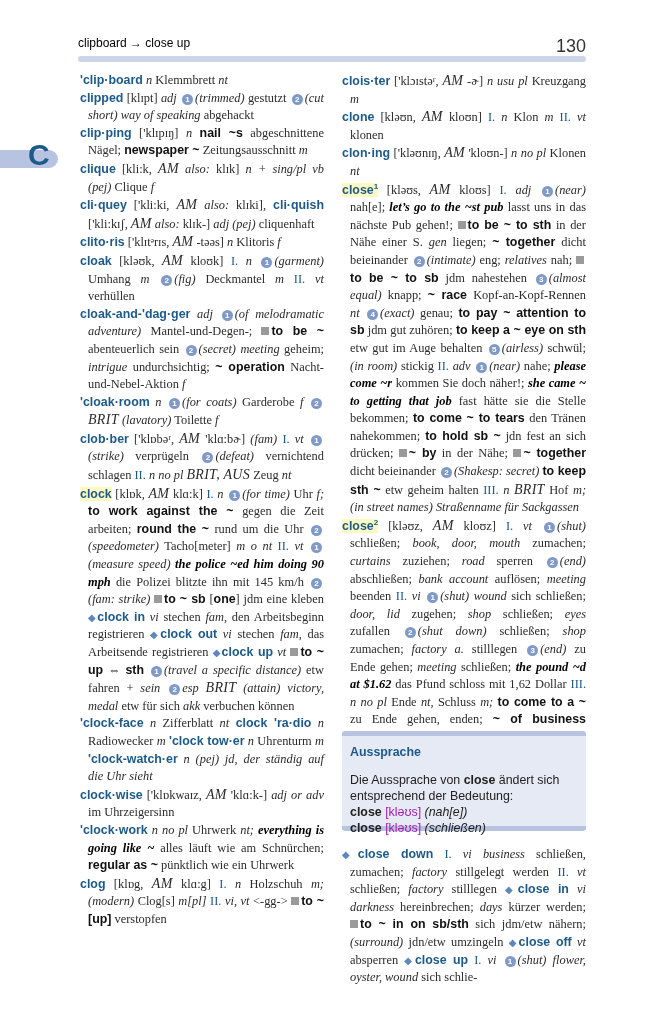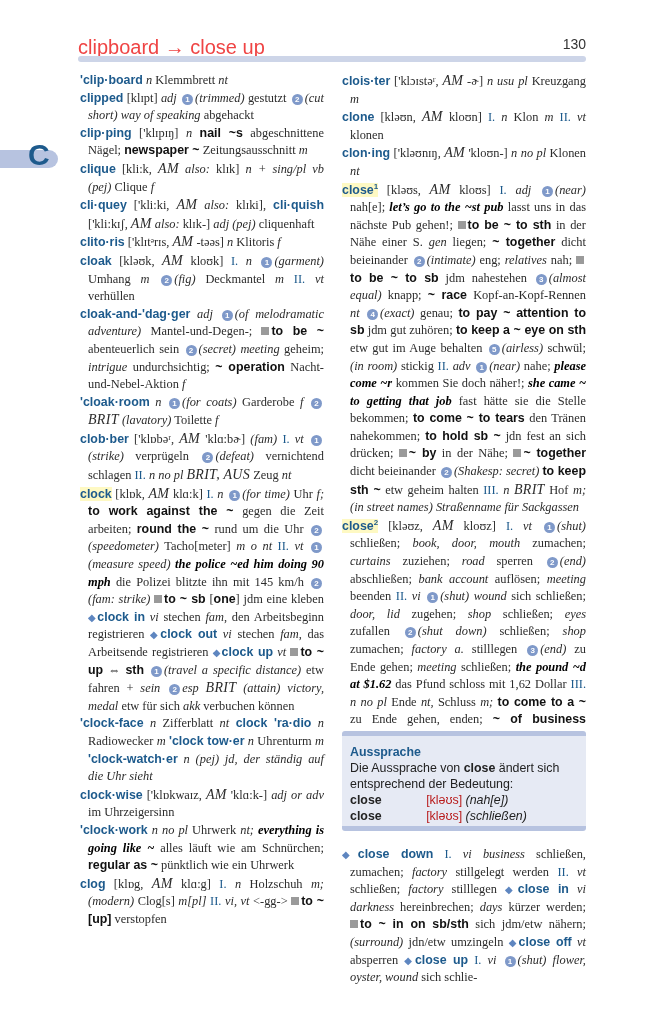--- a/index.html
+++ b/index.html
@@ -1,21 +1,21 @@
 <!DOCTYPE html>
 <html><head>
 <meta charset="utf-8">
 <style>
   html, body { margin: 0; padding: 0; background: #ffffff; }
   body { width: 658px; height: 1020px; position: relative; overflow: hidden;
          font-family: "Liberation Serif", serif; color: #2b2b2b; }
   .header { position: absolute; left: 78px; top: 36px; width: 508px; height: 20px;
             font-family: "Liberation Sans", sans-serif; }
-  .header .title { position: absolute; left: 0; top: 0; font-size: 20px; color: #ef4444; }
-  .header .pageno { position: absolute; right: 0; top: 0; font-size: 14px; color: #333; }
+  .header .title { position: absolute; left: 0; top: 0; font-size: 12px; color: #000000; }
+  .header .pageno { position: absolute; right: 0; top: 0; font-size: 18px; color: #333; }
   .header-bar { position: absolute; left: 78px; top: 56px; width: 508px; height: 6px;
                 background: #cdd5e8; border-radius: 3px; }
   .letter-tab { position: absolute; left: 0; top: 150px; width: 58px; height: 18px;
                 background: #b7c3e0; border-radius: 0 9px 9px 0; }
   .letter { position: absolute; left: 28px; top: 138px; font-family: "Liberation Sans", sans-serif;
             font-weight: bold; font-size: 30px; color: #1d5a8c; }
   .col { position: absolute; top: 72px; width: 244px; font-size: 12.4px; line-height: 17.6px;
          text-align: justify; hyphens: manual; }
   .col.left { left: 80px; }
   .col.right { left: 342px; }
@@ -33,23 +33,23 @@
          vertical-align: 0; margin: 0 2px; font-weight: bold; }
   .sq { display: inline-block; width: 8px; height: 8px; background: #9a9a9a; margin-right: 2px; vertical-align: 0; }
   .dia { color: #5e86c0; font-size: 10px; }
   .tri { color: #888; font-size: 9px; }
   .ul { text-decoration: underline; }
   sup { font-size: 8px; line-height: 0; }
   .box { position: absolute; left: 342px; top: 731px; width: 244px; height: 100px;
          background: #e6eaf4; border-top: 5px solid #b7c3e0; border-bottom: 5px solid #b7c3e0;
          border-radius: 3px; font-family: "Liberation Sans", sans-serif; font-size: 12.4px;
          line-height: 16px; padding: 8px 8px 0 8px; box-sizing: border-box; color: #222; }
-  .box .bt { font-weight: bold; color: #1d5a8c; margin-bottom: 0; }
+  .box .bt { font-weight: bold; color: #1d5a8c; margin-bottom: 12px; }
   .box .kw { font-weight: bold; }
-  .box .ph { color: #b91c1c; margin-left: 41px; }
+  .box .ph { color: #a21caf; }
   .col.right2 { top: 846px; }
 </style>
 </head>
 <body>
 
 <div class="header">
   <span class="title">clipboard → close up</span>
   <span class="pageno">130</span>
 </div>
 <div class="header-bar"></div>

